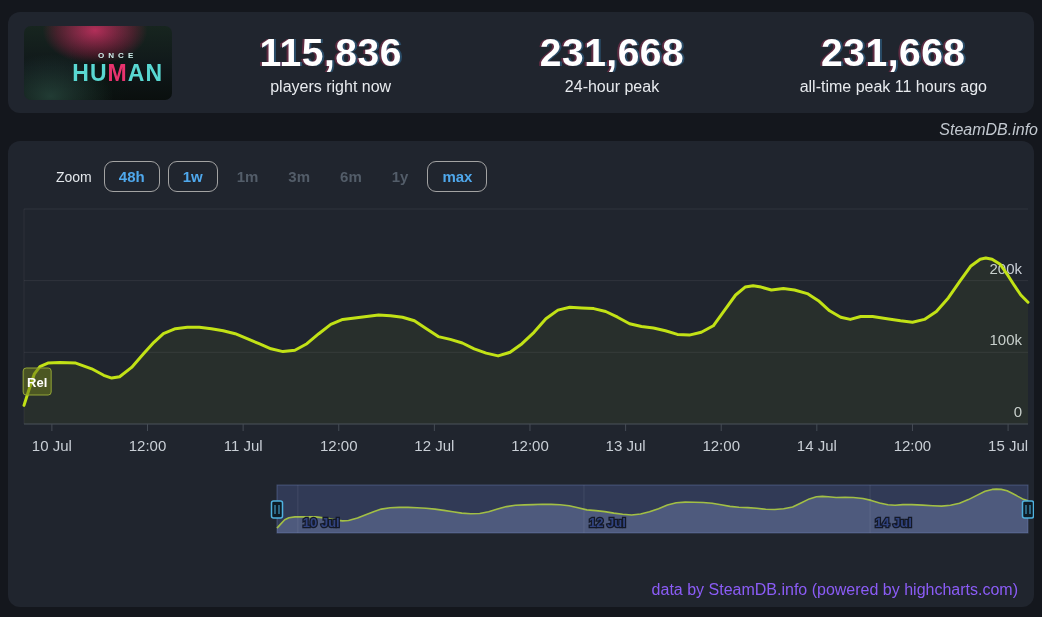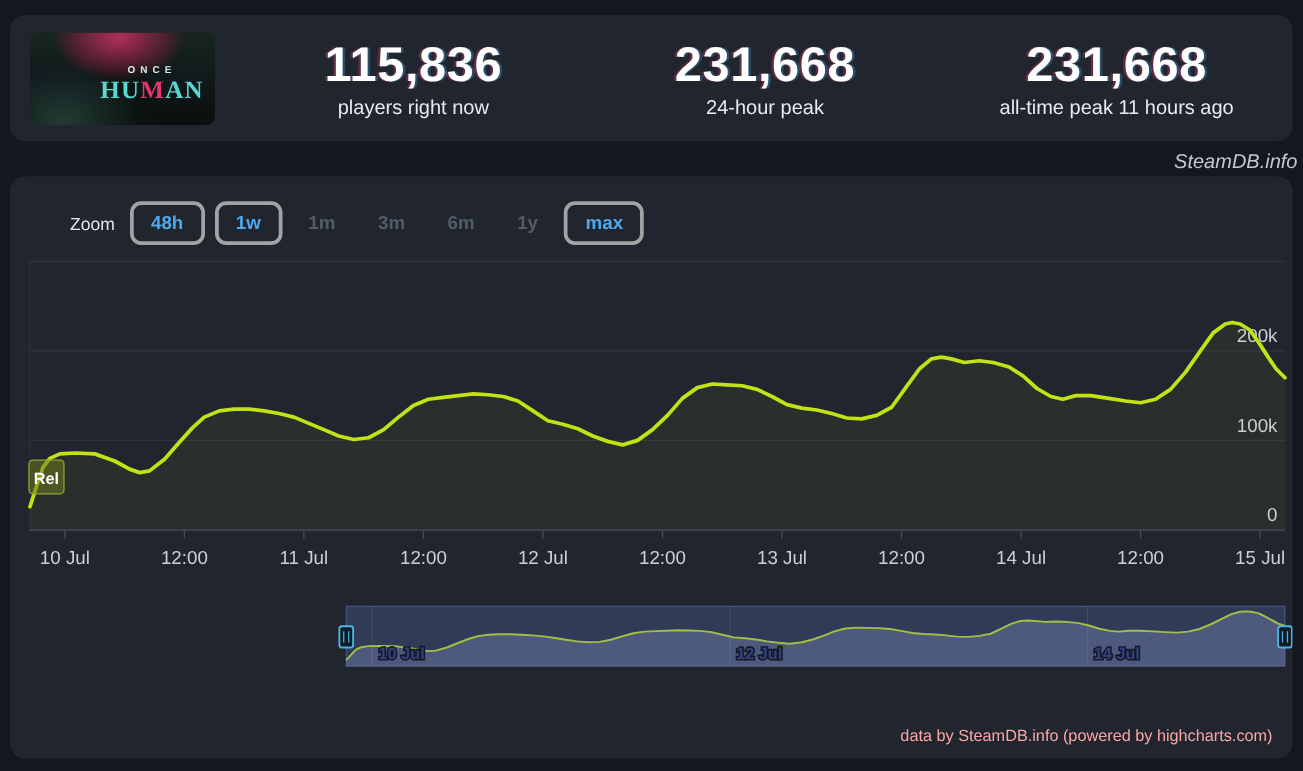--- a/index.html
+++ b/index.html
@@ -12,52 +12,52 @@
                  background:#20252e; border-radius:12px; }
   .capsule { position:absolute; left:16px; top:14px; width:148px; height:74px;
              border-radius:7px; overflow:hidden;
              background:
                radial-gradient(70px 45px at 48% 6%, rgba(231,52,110,.75), rgba(160,30,70,.35) 55%, rgba(0,0,0,0) 75%),
                radial-gradient(90px 60px at 18% 95%, rgba(52,95,82,.55), rgba(0,0,0,0) 70%),
                radial-gradient(40px 70px at 52% 55%, rgba(10,20,16,.9), rgba(0,0,0,0) 80%),
                linear-gradient(180deg, #17251f 0%, #10181a 55%, #0a0f0e 100%); }
   .capsule .logo { position:absolute; right:9px; top:26px; text-align:center; line-height:1.1; }
   .capsule .logo-small { font-size:8px; letter-spacing:4px; color:#cdeeea; font-weight:bold; }
-  .capsule .logo-main  { font-size:20px; font-weight:bold; color:#59d8d2; letter-spacing:1px;font-family:Liberation Serif, serif; }
+  .capsule .logo-main  { font-size:23px; font-weight:bold; color:#59d8d2; letter-spacing:1px; }
   .capsule .logo-main .accent { color:#e8336e; }
   .stats { position:absolute; left:182px; right:0; top:0; height:101px; display:flex; }
   .stat  { flex:1; display:flex; flex-direction:column; align-items:center; justify-content:center; padding-top:2px;}
   .stat-value { font-size:39px; font-weight:bold; color:#ffffff; letter-spacing:.5px;
                 text-shadow:-2px 0 0 rgba(255,60,120,.28), 2px 0 0 rgba(70,180,255,.28); }
   .stat-label { font-size:16px; color:#e7eaee; margin-top:3px; }
 
   
   .watermark { position:absolute; right:4px; top:121px; font-size:16px; font-style:italic;
                color:#c3c9d0; }
 
   
   .chart-card { position:absolute; left:8px; top:141px; width:1026px; height:466px;
                 background:#20252e; border-radius:12px; }
   .zoom-row { position:absolute; left:16px; top:20px; display:flex; align-items:center; gap:8px; }
   .zoom-label { font-size:14px; color:#e3e7eb; margin-right:4px;margin-left:32px; }
   .zbtn { font-size:15px; font-weight:bold; color:#4fa8ec; background:transparent;
-          border:3px solid #a3a3a3; border-radius:9px; padding:6px 14px; cursor:pointer;
+          border:1px solid #a3a3a3; border-radius:9px; padding:6px 14px; cursor:pointer;
           font-family:"Liberation Sans", sans-serif; }
   .zbtn.disabled { color:#535d69; border-color:transparent; padding:6px 10px; cursor:default; }
   #chart { position:absolute; left:0; top:0; }
   svg text { font-family:"Liberation Sans", sans-serif; }
 
   
   .legend { position:absolute; left:0; right:0; top:410px; display:flex; gap:38px;
             justify-content:center; align-items:center; }
   .legend-item { display:flex; align-items:center; gap:9px; cursor:pointer; }
   .legend-item span.txt { font-size:17px; color:#e9ebee; }
   .swatch-line { width:18px; height:3px; border-radius:2px; background:#c2e216; }
   .swatch-circle { width:13px; height:13px; border-radius:50%; background:#5c6e2d; }
-  .footer-credit { position:absolute; right:16px; top:440px; font-size:13px; color:#fca5a5; cursor:pointer;margin-left:34px; }
+  .footer-credit { position:absolute; right:16px; top:440px; font-size:16px; color:#8b5cf6; cursor:pointer;margin-left:34px; }
 </style>
 </head>
 <body>
 
 <div class="page">
 
   <div class="header-card">
     <div class="capsule">
       <div class="logo">
         <div class="logo-small">ONCE</div>

